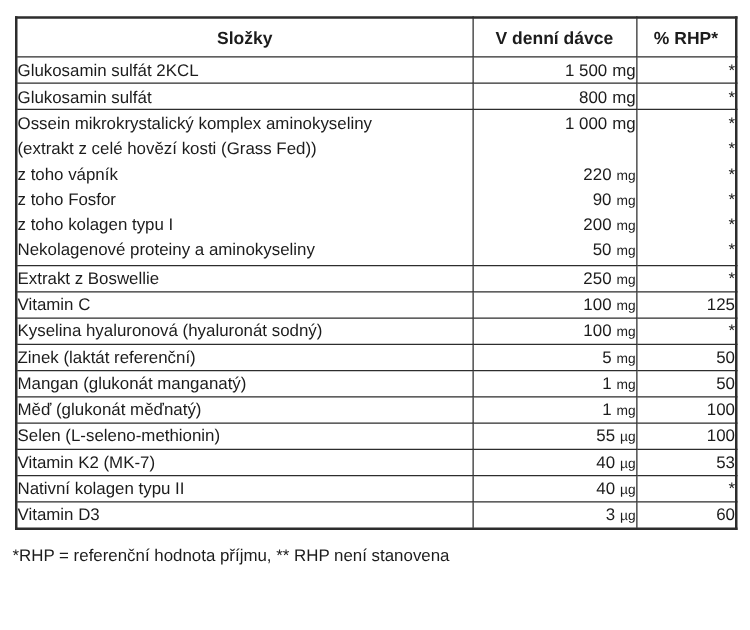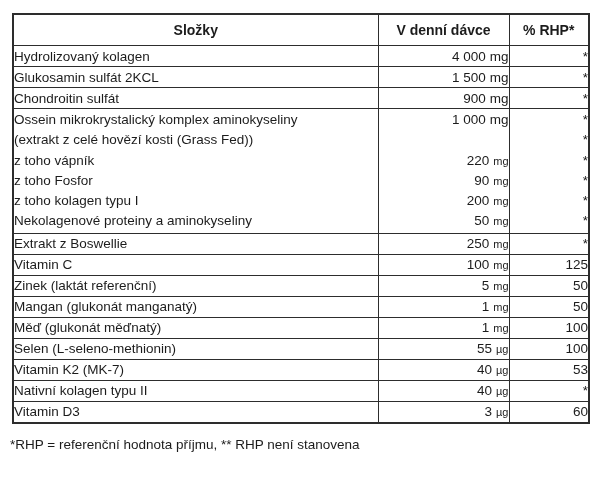--- a/index.html
+++ b/index.html
@@ -71,32 +71,27 @@
   </colgroup>
   <thead>
     <tr>
       <th>Složky</th>
       <th>V denní dávce</th>
       <th>% RHP*</th>
     </tr>
   </thead>
   <tbody>
     <tr class="r">
-      <td class="c1">Hydrolizovaný kolagen</td>
-      <td class="c2"><span>4 000</span><span class="u">mg</span></td>
-      <td class="c3">*</td>
-    </tr>
-    <tr class="r">
       <td class="c1">Glukosamin sulfát 2KCL</td>
       <td class="c2"><span>1 500</span><span class="u">mg</span></td>
       <td class="c3">*</td>
     </tr>
     <tr class="r">
-      <td class="c1">Chondroitin sulfát</td>
-      <td class="c2"><span>900</span><span class="u">mg</span></td>
+      <td class="c1">Glukosamin sulfát</td>
+      <td class="c2"><span>800</span><span class="u">mg</span></td>
       <td class="c3">*</td>
     </tr>
 
     <tr class="group">
       <td class="c1">
         <div class="ln">Ossein mikrokrystalický komplex aminokyseliny</div>
         <div class="ln">(extrakt z celé hovězí kosti (Grass Fed))</div>
         <div class="ln">z toho vápník</div>
         <div class="ln">z toho Fosfor</div>
         <div class="ln">z toho kolagen typu I</div>
@@ -122,20 +117,25 @@
 
     <tr class="r">
       <td class="c1">Extrakt z Boswellie</td>
       <td class="c2 sm"><span>250</span><span class="u">mg</span></td>
       <td class="c3">*</td>
     </tr>
     <tr class="r">
       <td class="c1">Vitamin C</td>
       <td class="c2 sm"><span>100</span><span class="u">mg</span></td>
       <td class="c3">125</td>
+    </tr>
+    <tr class="r">
+      <td class="c1">Kyselina hyaluronová (hyaluronát sodný)</td>
+      <td class="c2 sm"><span>100</span><span class="u">mg</span></td>
+      <td class="c3">*</td>
     </tr>
     <tr class="r">
       <td class="c1">Zinek (laktát referenční)</td>
       <td class="c2 sm"><span>5</span><span class="u">mg</span></td>
       <td class="c3">50</td>
     </tr>
     <tr class="r">
       <td class="c1">Mangan (glukonát manganatý)</td>
       <td class="c2 sm"><span>1</span><span class="u">mg</span></td>
       <td class="c3">50</td>

